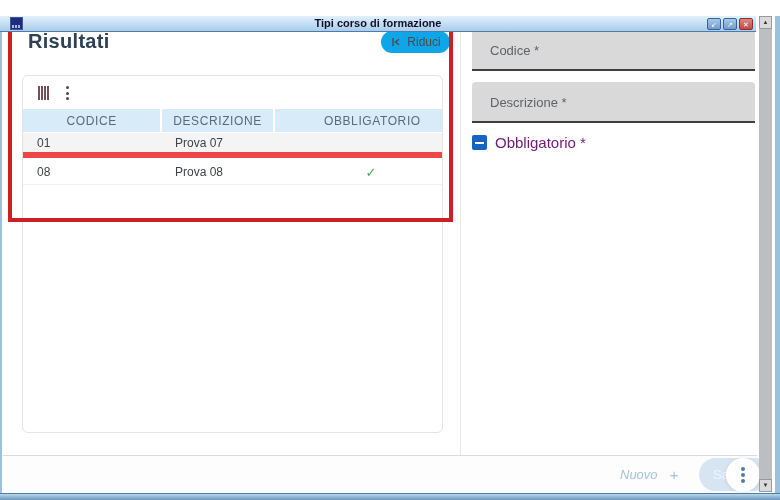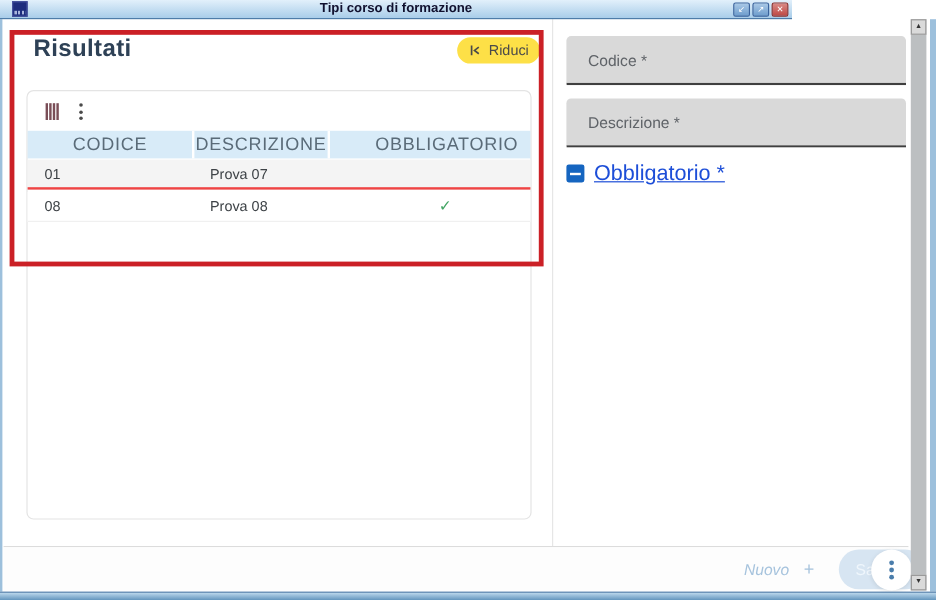--- a/index.html
+++ b/index.html
@@ -1,21 +1,21 @@
 <!DOCTYPE html>
 <html><head>
 <meta charset="utf-8">
 <style>
   * { margin:0; padding:0; box-sizing:border-box; }
   html,body { width:780px; height:500px; }
   body { font-family:"Liberation Sans","DejaVu Sans",sans-serif; background:#fff; }
   .screen { position:relative; width:780px; height:500px; background:#fff; overflow:hidden; }
 
   
-  .titlebar { position:absolute; left:0; top:0; width:660px; height:16px;
+  .titlebar { position:absolute; left:0; top:16px; width:756px; height:16px;
     background:linear-gradient(#e2f0fb,#a9cde9); border-bottom:1px solid #4e7ca8; z-index:60; }
   .win-title { position:absolute; left:0; right:0; top:1px; text-align:center;
     font-size:11px; font-weight:bold; color:#10102e; }
   .app-icon { position:absolute; left:10px; top:1px; width:13px; height:13px;
     background:#1d2d7d; border:1px solid #45539e; z-index:61; }
   .app-icon::after { content:""; position:absolute; left:1px; right:1px; bottom:1px; height:3px;
     background:repeating-linear-gradient(90deg,#aab6dd 0 2px,#1d2d7d 2px 3px); }
   .win-buttons { position:absolute; right:3px; top:2px; display:flex; gap:2px; z-index:61; }
   .win-btn { width:14px; height:12px; font-size:7px; line-height:11px; text-align:center;
     color:#fff; border:1px solid #39629c; border-radius:2px; cursor:pointer;
@@ -24,63 +24,63 @@
 
   .border-left  { position:absolute; left:0; top:16px; width:2px; height:477px; background:#9dc0dc; z-index:55; }
   .border-right { position:absolute; right:0; top:16px; width:5px; height:477px; background:#9dc0dc; z-index:55; }
   .border-bottom{ position:absolute; left:0; bottom:0; width:780px; height:7px;
     background:linear-gradient(#bcd8ec,#6496be); border-top:1px solid #4e7ca8; z-index:55; }
 
   
   .panel-title { position:absolute; left:28px; top:30px; font-size:20px; font-weight:bold;
     color:#2e4156; letter-spacing:0.3px; }
   .riduci-btn { position:absolute; left:381px; top:31px; width:69px; height:22px;
-    border:none; border-radius:11px; background:#fde047; color:#4a4a4a; font-size:12px;
+    border:none; border-radius:11px; background:#0ea5e9; color:#4a4a4a; font-size:12px;
     font-family:inherit; display:flex; align-items:center; justify-content:center; gap:5px; cursor:pointer; }
   .riduci-btn svg { display:block; }
 
   .table-card { position:absolute; left:22px; top:75px; width:421px; height:358px;
     background:#fff; border:1px solid #e4e4e4; border-radius:6px; }
   .col-chooser-icon { position:absolute; left:15px; top:10px; width:13px; height:14px;
     display:flex; gap:1px; cursor:pointer; }
   .col-chooser-icon i { width:2px; height:14px; background:#7a4e57; }
   .kebab-v { position:absolute; left:43px; top:10px; width:4px; height:14px;
     display:flex; flex-direction:column; justify-content:space-between; cursor:pointer; }
   .kebab-v i { width:3px; height:3px; border-radius:50%; background:#4a4a4a; }
 
   .thead { position:absolute; left:0; top:33px; width:419px; height:23px;
     background:#d8ebf8; display:flex; }
-  .th { font-size:15px; color:#5a6b78; letter-spacing:0.6px; display:flex;
+  .th { font-size:12px; color:#5a6b78; letter-spacing:0.6px; display:flex;
     align-items:center; justify-content:center; }
   .th:nth-child(1){ width:140px; border-right:2px solid #fff; }
   .th:nth-child(2){ width:113px; border-right:2px solid #fff; }
   .th:nth-child(3){ width:140px;margin-left:28px; }
 
   .trow { position:absolute; left:0; width:419px; height:25px; display:flex;
     align-items:center; font-size:12px; color:#3e4347; cursor:pointer; }
-  .trow.row-0 { top:57px; background:#f4f4f4; border-bottom:2px solid #ef4444; }
+  .trow.row-0 { top:57px; background:#f4f4f4; border-bottom:6px solid #ef4444; }
   .trow.row-1 { top:84px; background:#fff; border-bottom:1px solid #f0f0f0; }
   .td-codice { width:140px; padding-left:14px; }
   .td-descr  { width:137px; padding-left:12px; }
   .td-obbl   { width:142px; text-align:center; color:#43a564; font-size:13px; font-weight:bold; }
 
   
   .v-divider { position:absolute; left:460px; top:16px; width:1px; height:439px; background:#e6e6e6; }
 
   
   .field { position:absolute; left:472px; width:283px; height:41px; background:#d9d9d9;
     border-radius:4px 4px 0 0; border-bottom:2px solid #3f3f3f; cursor:text; }
   .field-codice { top:30px; }
   .field-descr  { top:82px; }
   .field-label { position:absolute; left:18px; top:13px; font-size:13px; color:#5f6368; }
 
   .checkbox-row { position:absolute; left:472px; top:134px; display:flex; align-items:center; gap:8px; }
   .checkbox { width:15px; height:15px; background:#1565c0; border-radius:2px; position:relative; cursor:pointer; }
   .checkbox::after { content:""; position:absolute; left:3px; top:6.5px; width:9px; height:2px; background:#fff; }
-  .checkbox-label { font-size:18px; color:#1d4ed8;text-decoration:underline; }
+  .checkbox-label { font-size:15px; color:#701a75; }
 
   
   .footer-line { position:absolute; left:3px; top:455px; width:754px; height:1px; background:#dcdcdc; }
   .footer-bg { position:absolute; left:3px; top:456px; width:754px; height:36px; background:#fdfdfd; }
   .nuovo-btn { position:absolute; left:620px; top:461px; height:26px; border:none; background:transparent;
     color:#a6c3dd; font-size:13px; font-family:inherit; display:flex; align-items:center; gap:12px; cursor:pointer;font-style:italic; }
   .nuovo-plus { font-size:15px; }
   .salva-pill { position:absolute; left:699px; top:458px; width:72px; height:33px; border:none;
     border-radius:17px; background:#d7e5f2; color:#eff6fc; font-size:13px; font-family:inherit;
     display:flex; align-items:center; padding-left:14px; cursor:pointer; }

